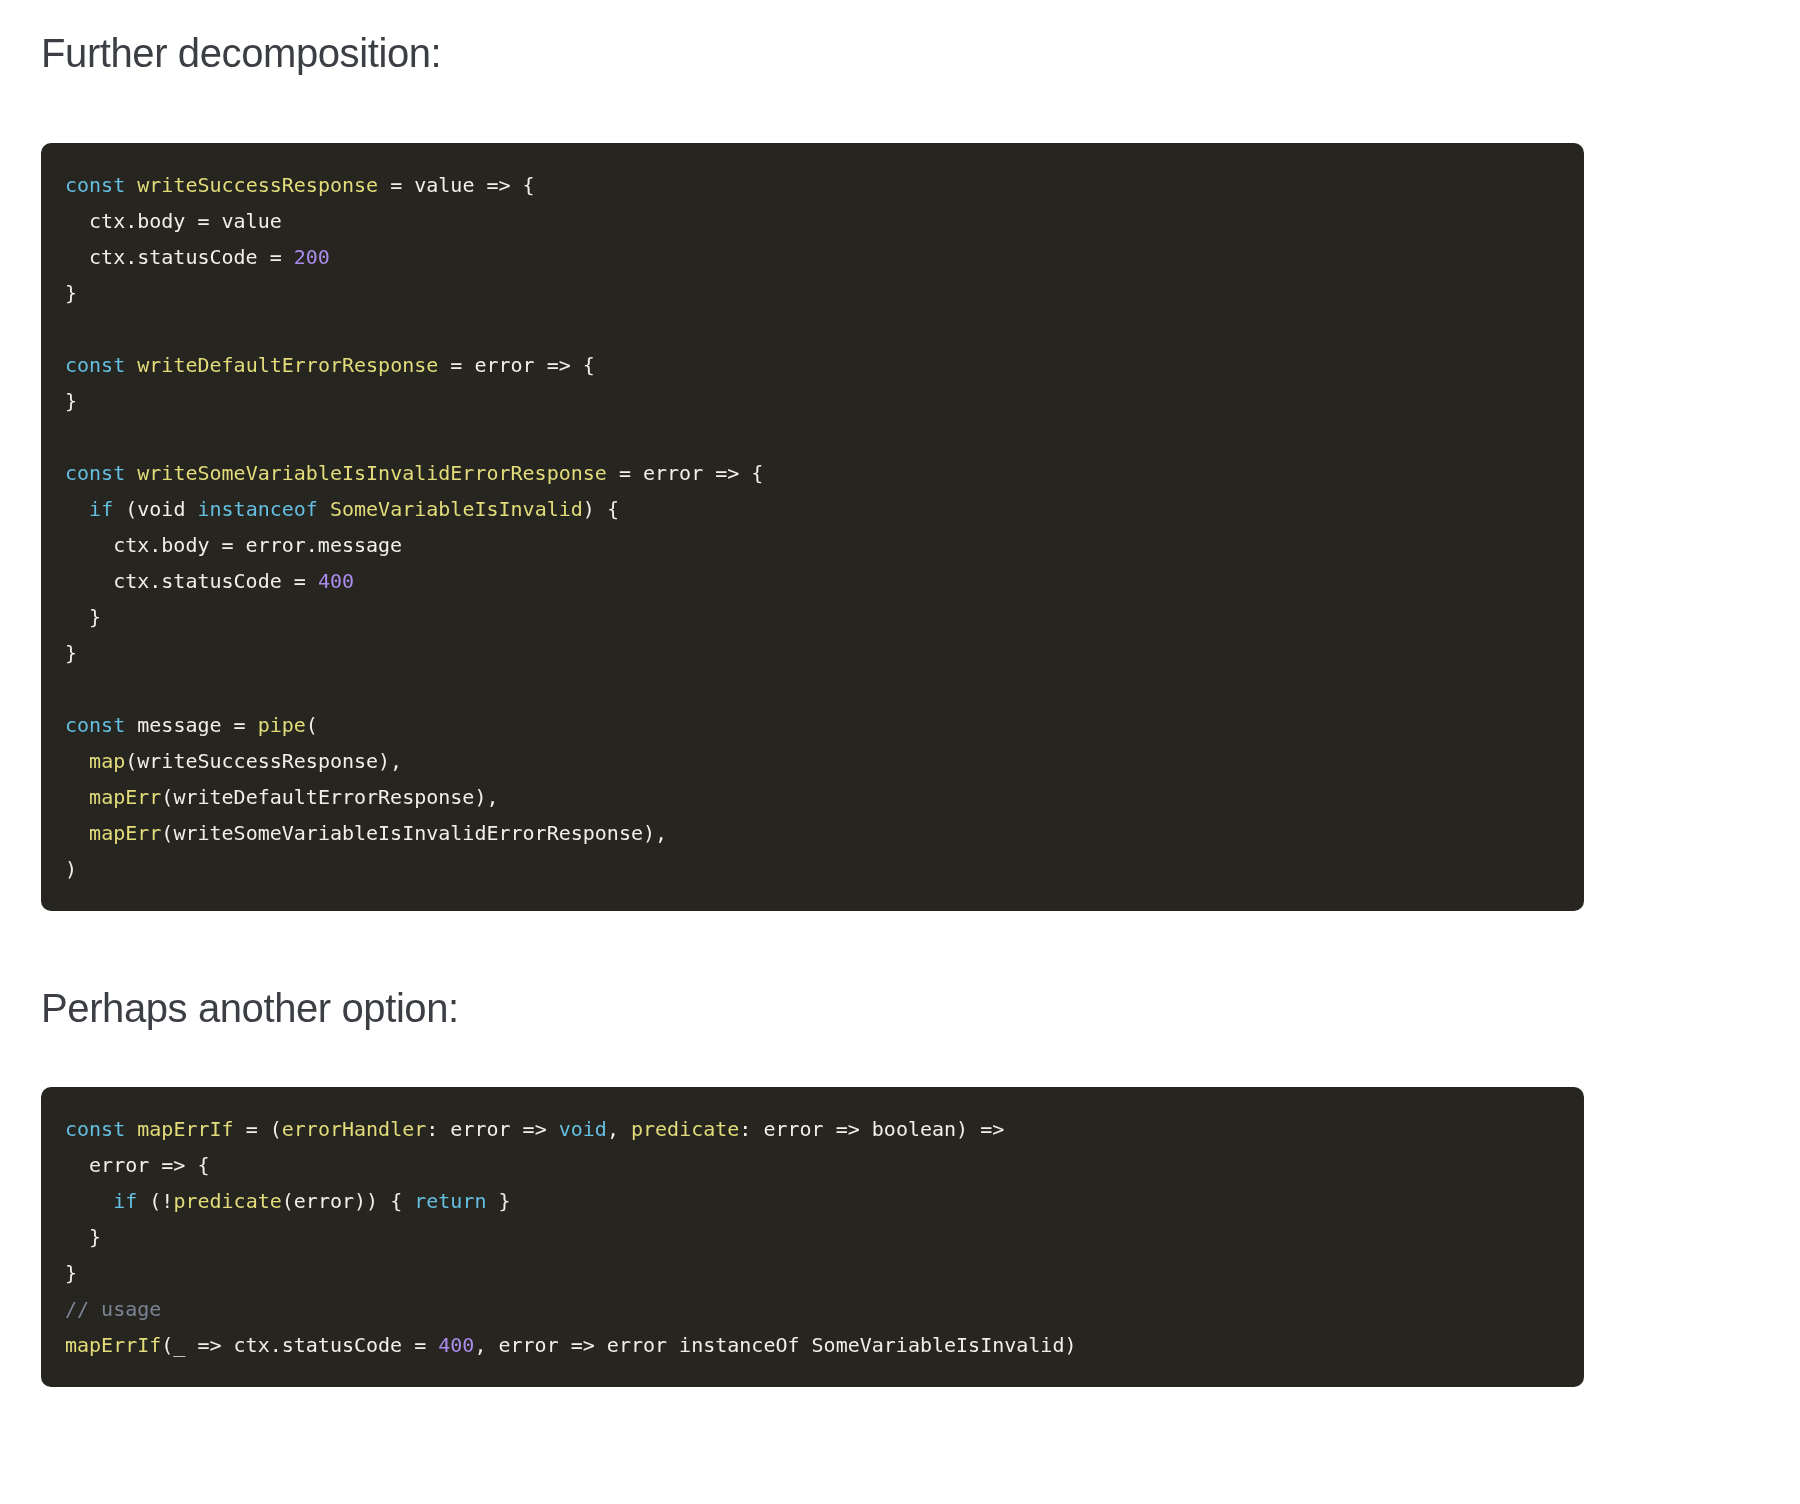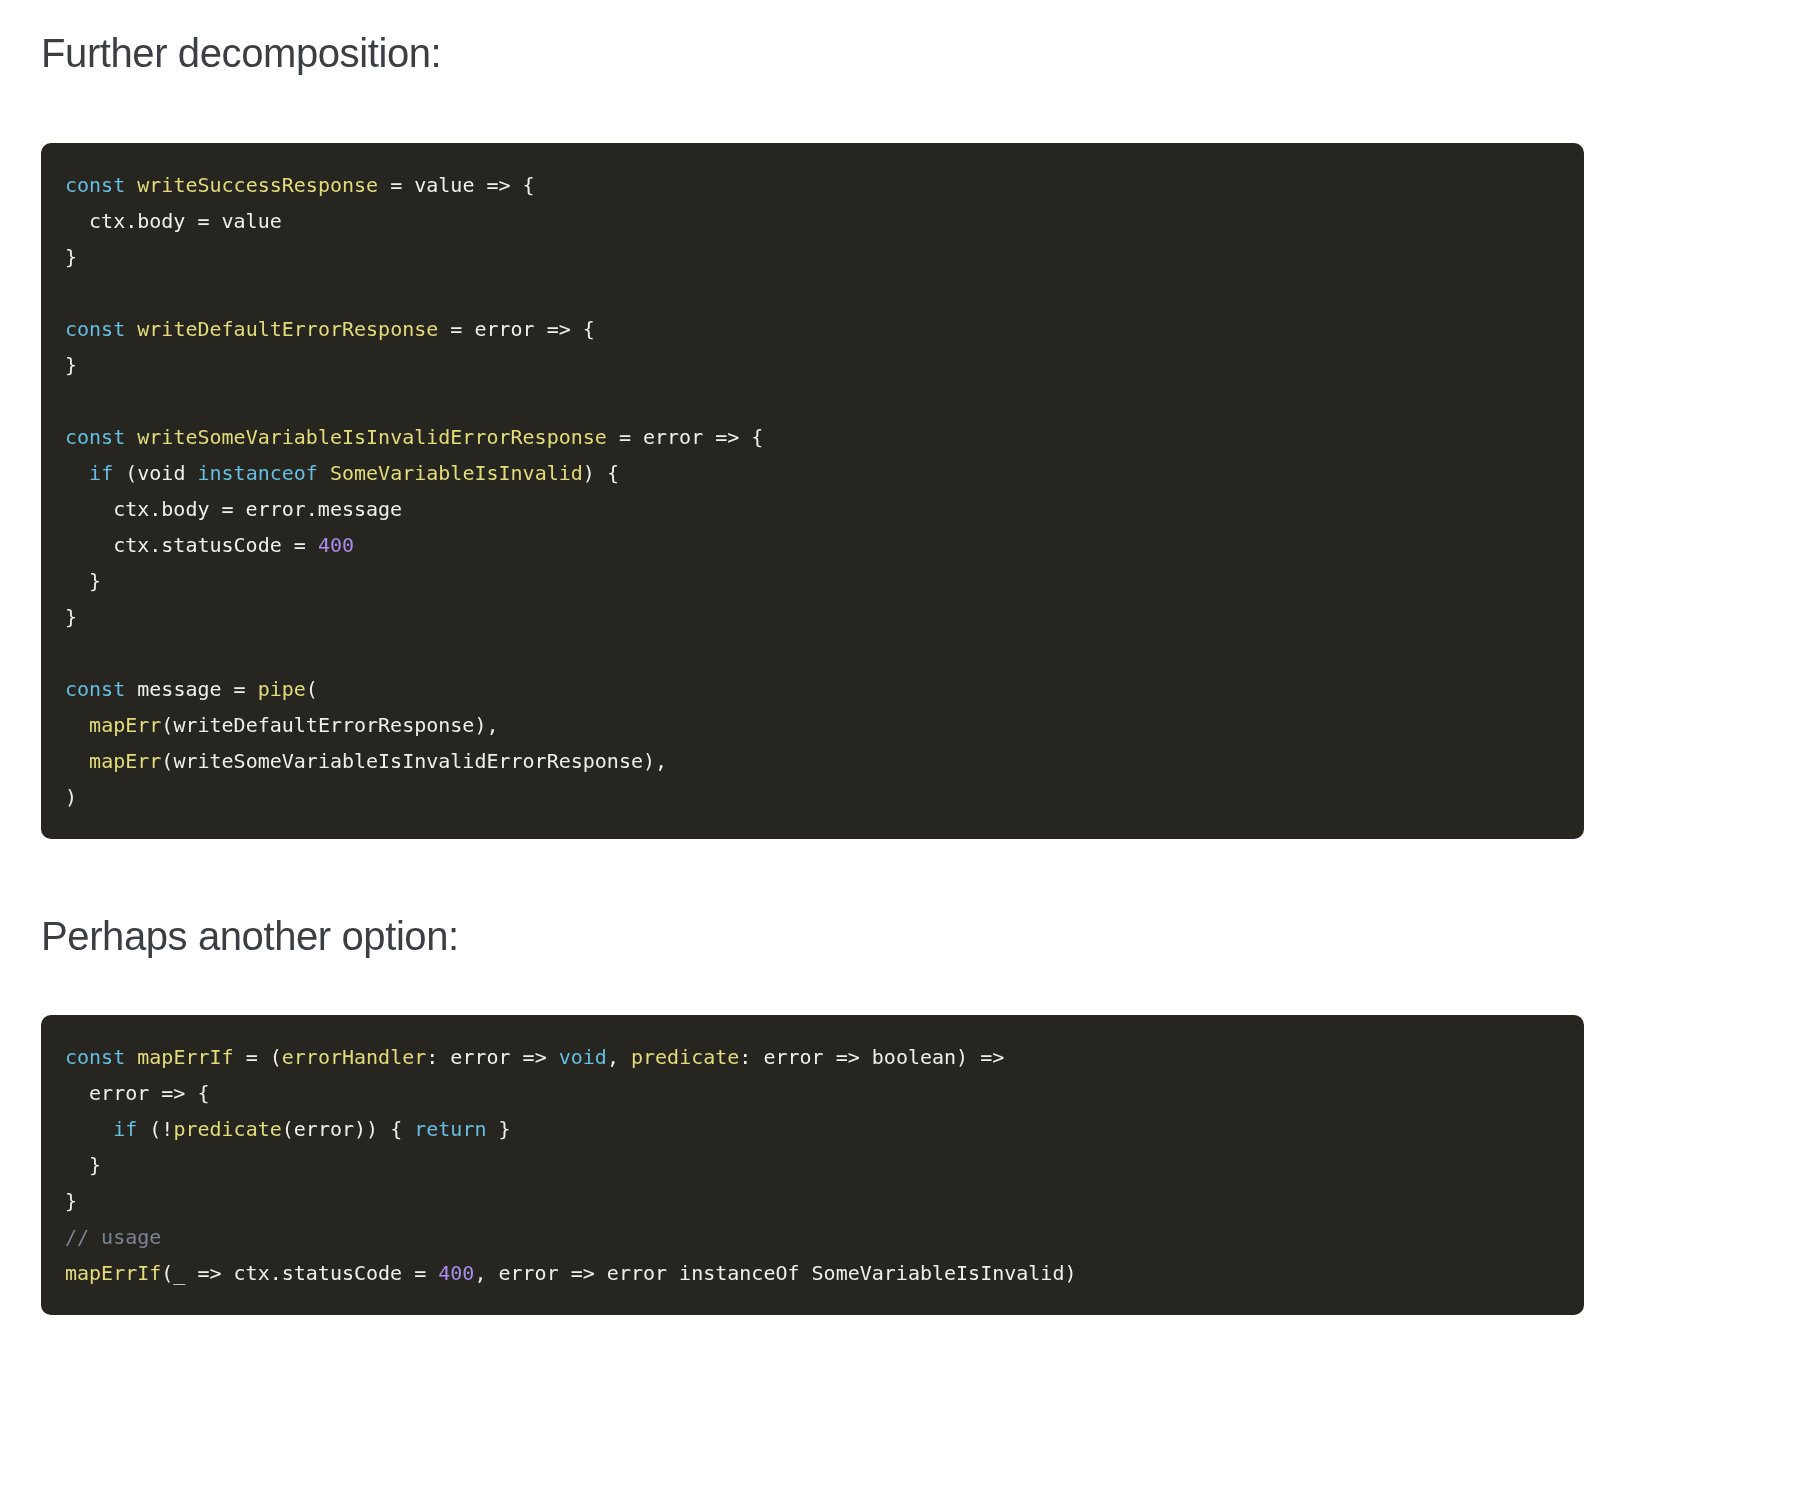--- a/index.html
+++ b/index.html
@@ -55,33 +55,35 @@
   .tok-plain{color:var(--plain);}
 </style>
 </head>
 <body>
 
 <h1 id="heading-1" class="section-heading">Further decomposition:</h1>
 
 <div id="code-block-1" class="code-block">
     <div class="code-line"><span class="tok-keyword">const</span><span class="tok-plain"> </span><span class="tok-func">writeSuccessResponse</span><span class="tok-plain"> = value =&gt; {</span></div>
     <div class="code-line"><span class="tok-plain">  ctx.body = value</span></div>
+    <div class="code-line"><span class="tok-plain">  ctx.statusCode = </span><span class="tok-num">200</span></div>
     <div class="code-line"><span class="tok-plain">}</span></div>
     <div class="code-line"></div>
     <div class="code-line"><span class="tok-keyword">const</span><span class="tok-plain"> </span><span class="tok-func">writeDefaultErrorResponse</span><span class="tok-plain"> = error =&gt; {</span></div>
     <div class="code-line"><span class="tok-plain">}</span></div>
     <div class="code-line"></div>
     <div class="code-line"><span class="tok-keyword">const</span><span class="tok-plain"> </span><span class="tok-func">writeSomeVariableIsInvalidErrorResponse</span><span class="tok-plain"> = error =&gt; {</span></div>
     <div class="code-line"><span class="tok-plain">  </span><span class="tok-keyword">if</span><span class="tok-plain"> (void </span><span class="tok-keyword">instanceof</span><span class="tok-plain"> </span><span class="tok-func">SomeVariableIsInvalid</span><span class="tok-plain">) {</span></div>
     <div class="code-line"><span class="tok-plain">    ctx.body = error.message</span></div>
     <div class="code-line"><span class="tok-plain">    ctx.statusCode = </span><span class="tok-num">400</span></div>
     <div class="code-line"><span class="tok-plain">  }</span></div>
     <div class="code-line"><span class="tok-plain">}</span></div>
     <div class="code-line"></div>
     <div class="code-line"><span class="tok-keyword">const</span><span class="tok-plain"> message = </span><span class="tok-func">pipe</span><span class="tok-plain">(</span></div>
+    <div class="code-line"><span class="tok-plain">  </span><span class="tok-func">map</span><span class="tok-plain">(writeSuccessResponse),</span></div>
     <div class="code-line"><span class="tok-plain">  </span><span class="tok-func">mapErr</span><span class="tok-plain">(writeDefaultErrorResponse),</span></div>
     <div class="code-line"><span class="tok-plain">  </span><span class="tok-func">mapErr</span><span class="tok-plain">(writeSomeVariableIsInvalidErrorResponse),</span></div>
     <div class="code-line"><span class="tok-plain">)</span></div>
   </div>
 
 <h1 id="heading-2" class="section-heading">Perhaps another option:</h1>
 
 <div id="code-block-2" class="code-block">
     <div class="code-line"><span class="tok-keyword">const</span><span class="tok-plain"> </span><span class="tok-func">mapErrIf</span><span class="tok-plain"> = (</span><span class="tok-func">errorHandler</span><span class="tok-plain">: error =&gt; </span><span class="tok-keyword">void</span><span class="tok-plain">, </span><span class="tok-func">predicate</span><span class="tok-plain">: error =&gt; boolean) =&gt;</span></div>
     <div class="code-line"><span class="tok-plain">  error =&gt; {</span></div>

